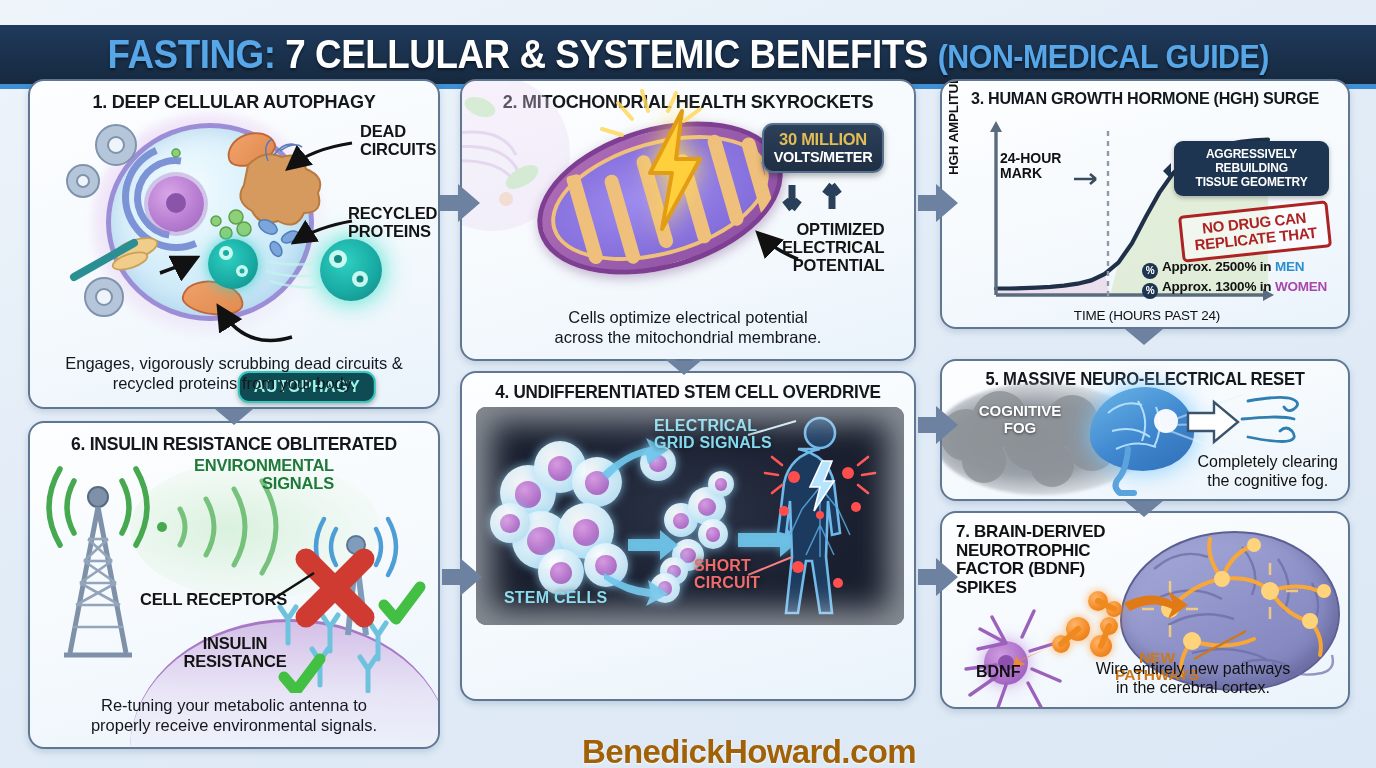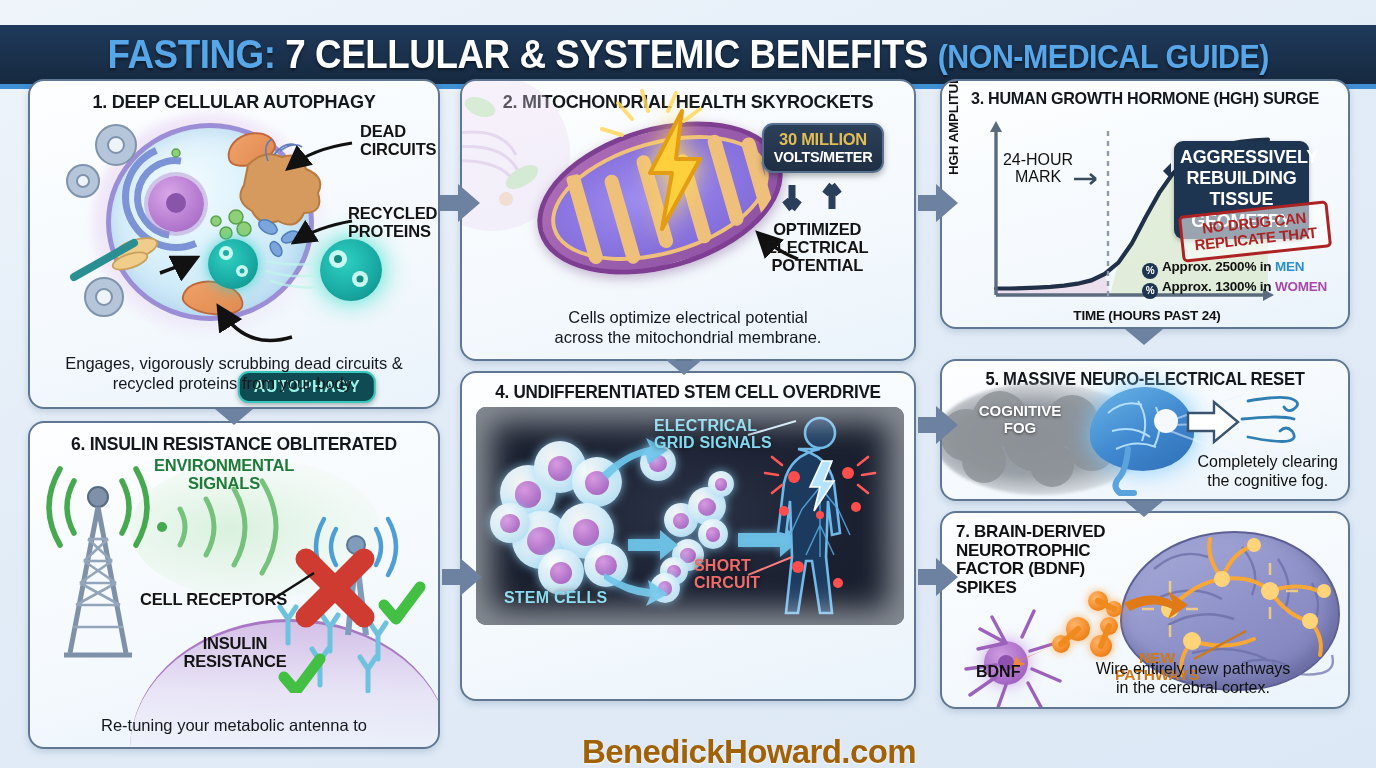--- a/index.html
+++ b/index.html
@@ -145,27 +145,27 @@
   #p3 .ptitle { font-size: 17px; margin-top: 8px; }
   #chartwrap { position: absolute; left: 0; top: 32px; width: 410px; height: 214px; }
   #ylab {
     position: absolute; left: 4px; top: 62px;
     transform: rotate(-90deg); transform-origin: left top;
     font-weight: bold; font-size: 13.5px; color: #111; white-space: nowrap;
     letter-spacing: -.2px;
   }
   #xlab {
     position: absolute; left: 0; right: 0; bottom: 4px; text-align: center;
-    font-weight: bold; font-size: 13.5px; color: #111; letter-spacing: -.2px;
-  }
-  .mark24 { position: absolute; font-weight: normal; font-size: 16px; color: #111; line-height: 1.08; text-align: center; }
+    font-weight: normal; font-size: 13.5px; color: #111; letter-spacing: -.2px;
+  }
+  .mark24 { position: absolute; font-weight: bold; font-size: 14px; color: #111; line-height: 1.08; }
   .callout {
-    position: absolute; left: 232px; top: 28px; width: 135px;
+    position: absolute; left: 232px; top: 28px; width: 155px;
     background: #1d3550; border-radius: 9px; padding: 6px 6px 7px;
-    text-align: center; color: #fff; font-weight: bold; font-size: 18px;
+    text-align: center; color: #fff; font-weight: bold; font-size: 12px;
     line-height: 1.18; letter-spacing: -.2px;
     box-shadow: 0 2px 5px rgba(0,0,0,.28);
   }
   .callout:after {
     content: ""; position: absolute; left: -11px; top: 22px;
     border: 8px solid transparent; border-right-color: #1d3550; border-left: 0;
   }
   .stamp {
     position: absolute; left: 238px; top: 95px; width: 150px;
     border: 3px solid #ad2222; border-radius: 5px;
@@ -443,21 +443,21 @@
       <svg width="456" height="230" style="position:absolute;left:0;top:0;">
         <path d="M330 104 l0 24 M330 128 l-7 -9 M330 128 l7 -9" stroke="#2a3f5a" stroke-width="7" fill="none" stroke-linecap="butt"></path>
         <path d="M370 128 l0 -24 M370 104 l-7 9 M370 104 l7 9" stroke="#2a3f5a" stroke-width="7" fill="none"></path>
       </svg>
 
       <div class="badge-volts">
         <span class="v1">30 MILLION</span>
         <span class="v2">VOLTS/METER</span>
       </div>
 
-      <div class="lbl-dark" style="left:304px;top:140px;text-align:center;">
+      <div class="lbl-dark" style="left:320px;top:140px;text-align:right;">
         <span>OPTIMIZED</span><br>
         <span>ELECTRICAL</span><br>
         <span>POTENTIAL</span>
       </div>
     </div>
 
     <div class="pcap">
       <span>Cells optimize electrical potential</span><br>
       <span>across the mitochondrial membrane.</span>
     </div>
@@ -754,33 +754,34 @@
         <g stroke="#43c043" stroke-width="11" fill="none" stroke-linecap="round" stroke-linejoin="round">
           <path d="M354 182 l12 14 l24 -32"></path>
           <path d="M254 254 l12 14 l24 -32"></path>
         </g>
       </svg>
 
       <svg width="412" height="270" style="position:absolute;left:0;top:0;">
         <line x1="240" y1="178" x2="284" y2="150" stroke="#111" stroke-width="2.6"></line>
       </svg>
 
-      <div class="lbl-green" style="left:99px;top:34px;width:190px;">
+      <div class="lbl-green" style="left:114px;top:34px;width:190px;text-align:right;">
         <span>ENVIRONMENTAL</span><br>
         <span>SIGNALS</span>
       </div>
       <div class="lbl-dark" style="left:110px;top:168px;">CELL RECEPTORS</div>
       <div class="lbl-dark" style="left:150px;top:212px;width:110px;text-align:center;">
         <span>INSULIN</span><br>
         <span>RESISTANCE</span>
       </div>
     </div>
 
     <div class="pcap">
       <span>Re-tuning your metabolic antenna to</span><br>
+      <span>properly receive environmental signals.</span>
     </div>
   </div>
 
   <div class="panel" id="p7">
     <div class="ptitle7">
       <span>7. BRAIN-DERIVED</span><br>
       <span>NEUROTROPHIC</span><br>
       <span>FACTOR (BDNF)</span><br>
       <span>SPIKES</span>
     </div>

